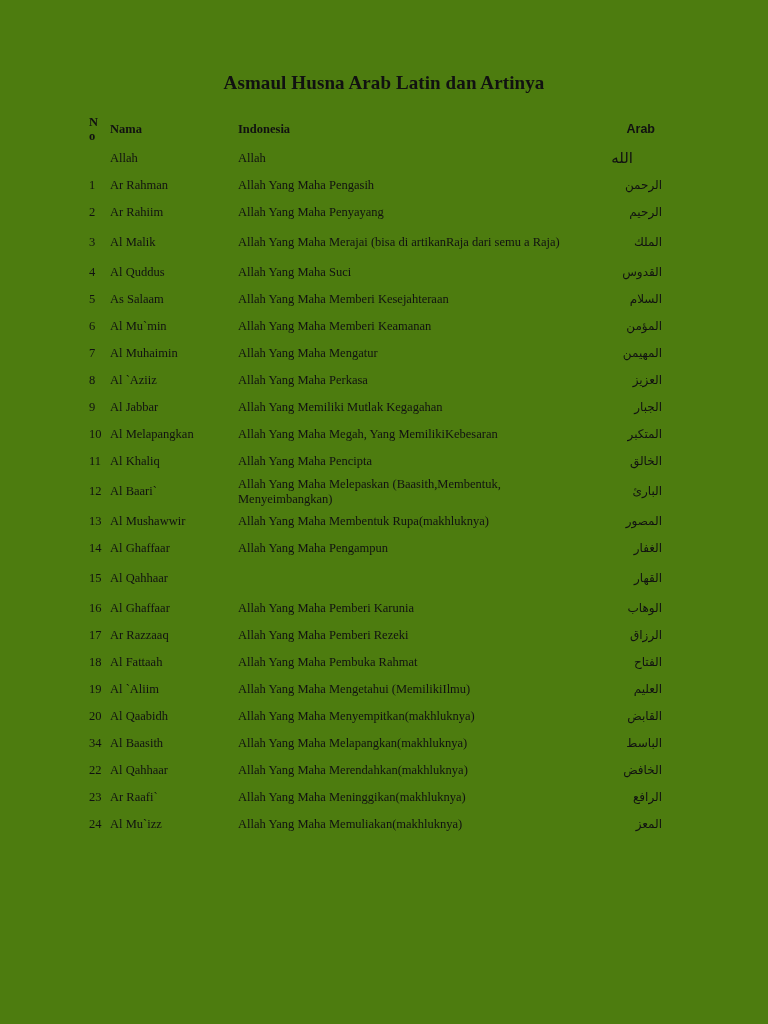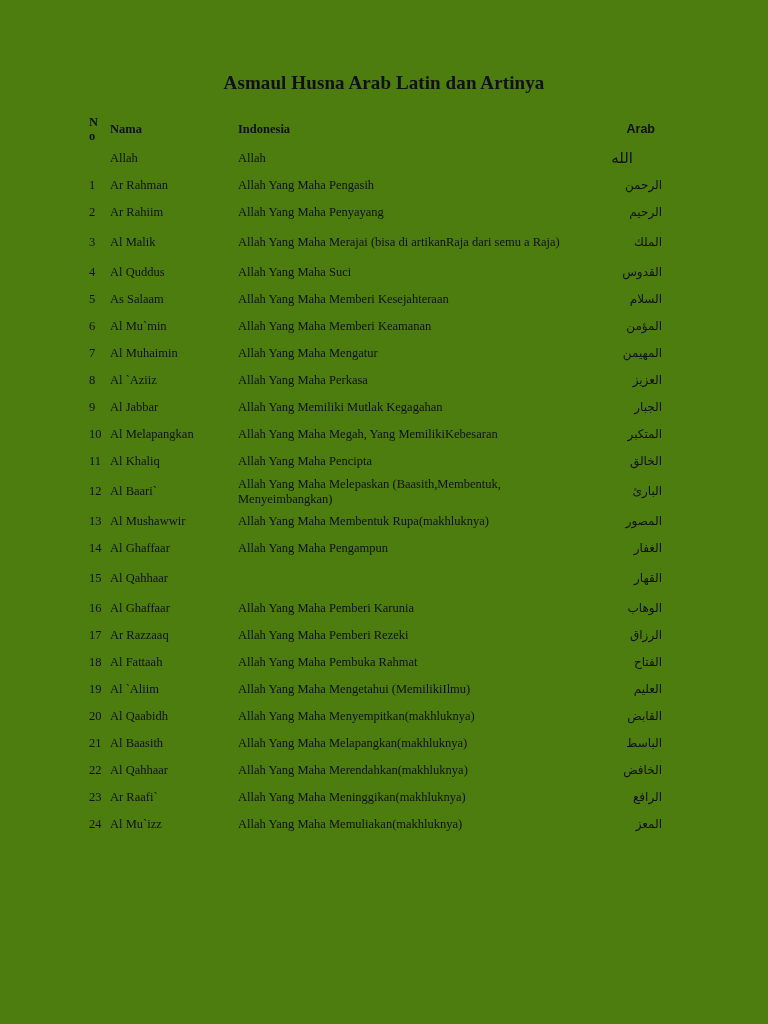--- a/index.html
+++ b/index.html
@@ -256,21 +256,21 @@
     </div>
 
     <div class="row single">
       <div class="cell-no">20</div>
       <div class="cell-nama">Al Qaabidh</div>
       <div class="cell-indo">Allah Yang Maha Menyempitkan(makhluknya)</div>
       <div class="cell-arab">القابض</div>
     </div>
 
     <div class="row single">
-      <div class="cell-no">21</div>
+      <div class="cell-no">34</div>
       <div class="cell-nama">Al Baasith</div>
       <div class="cell-indo">Allah Yang Maha Melapangkan(makhluknya)</div>
       <div class="cell-arab">الباسط</div>
     </div>
 
     <div class="row single">
       <div class="cell-no">22</div>
       <div class="cell-nama">Al Qahhaar</div>
       <div class="cell-indo">Allah Yang Maha Merendahkan(makhluknya)</div>
       <div class="cell-arab">الخافض</div>

